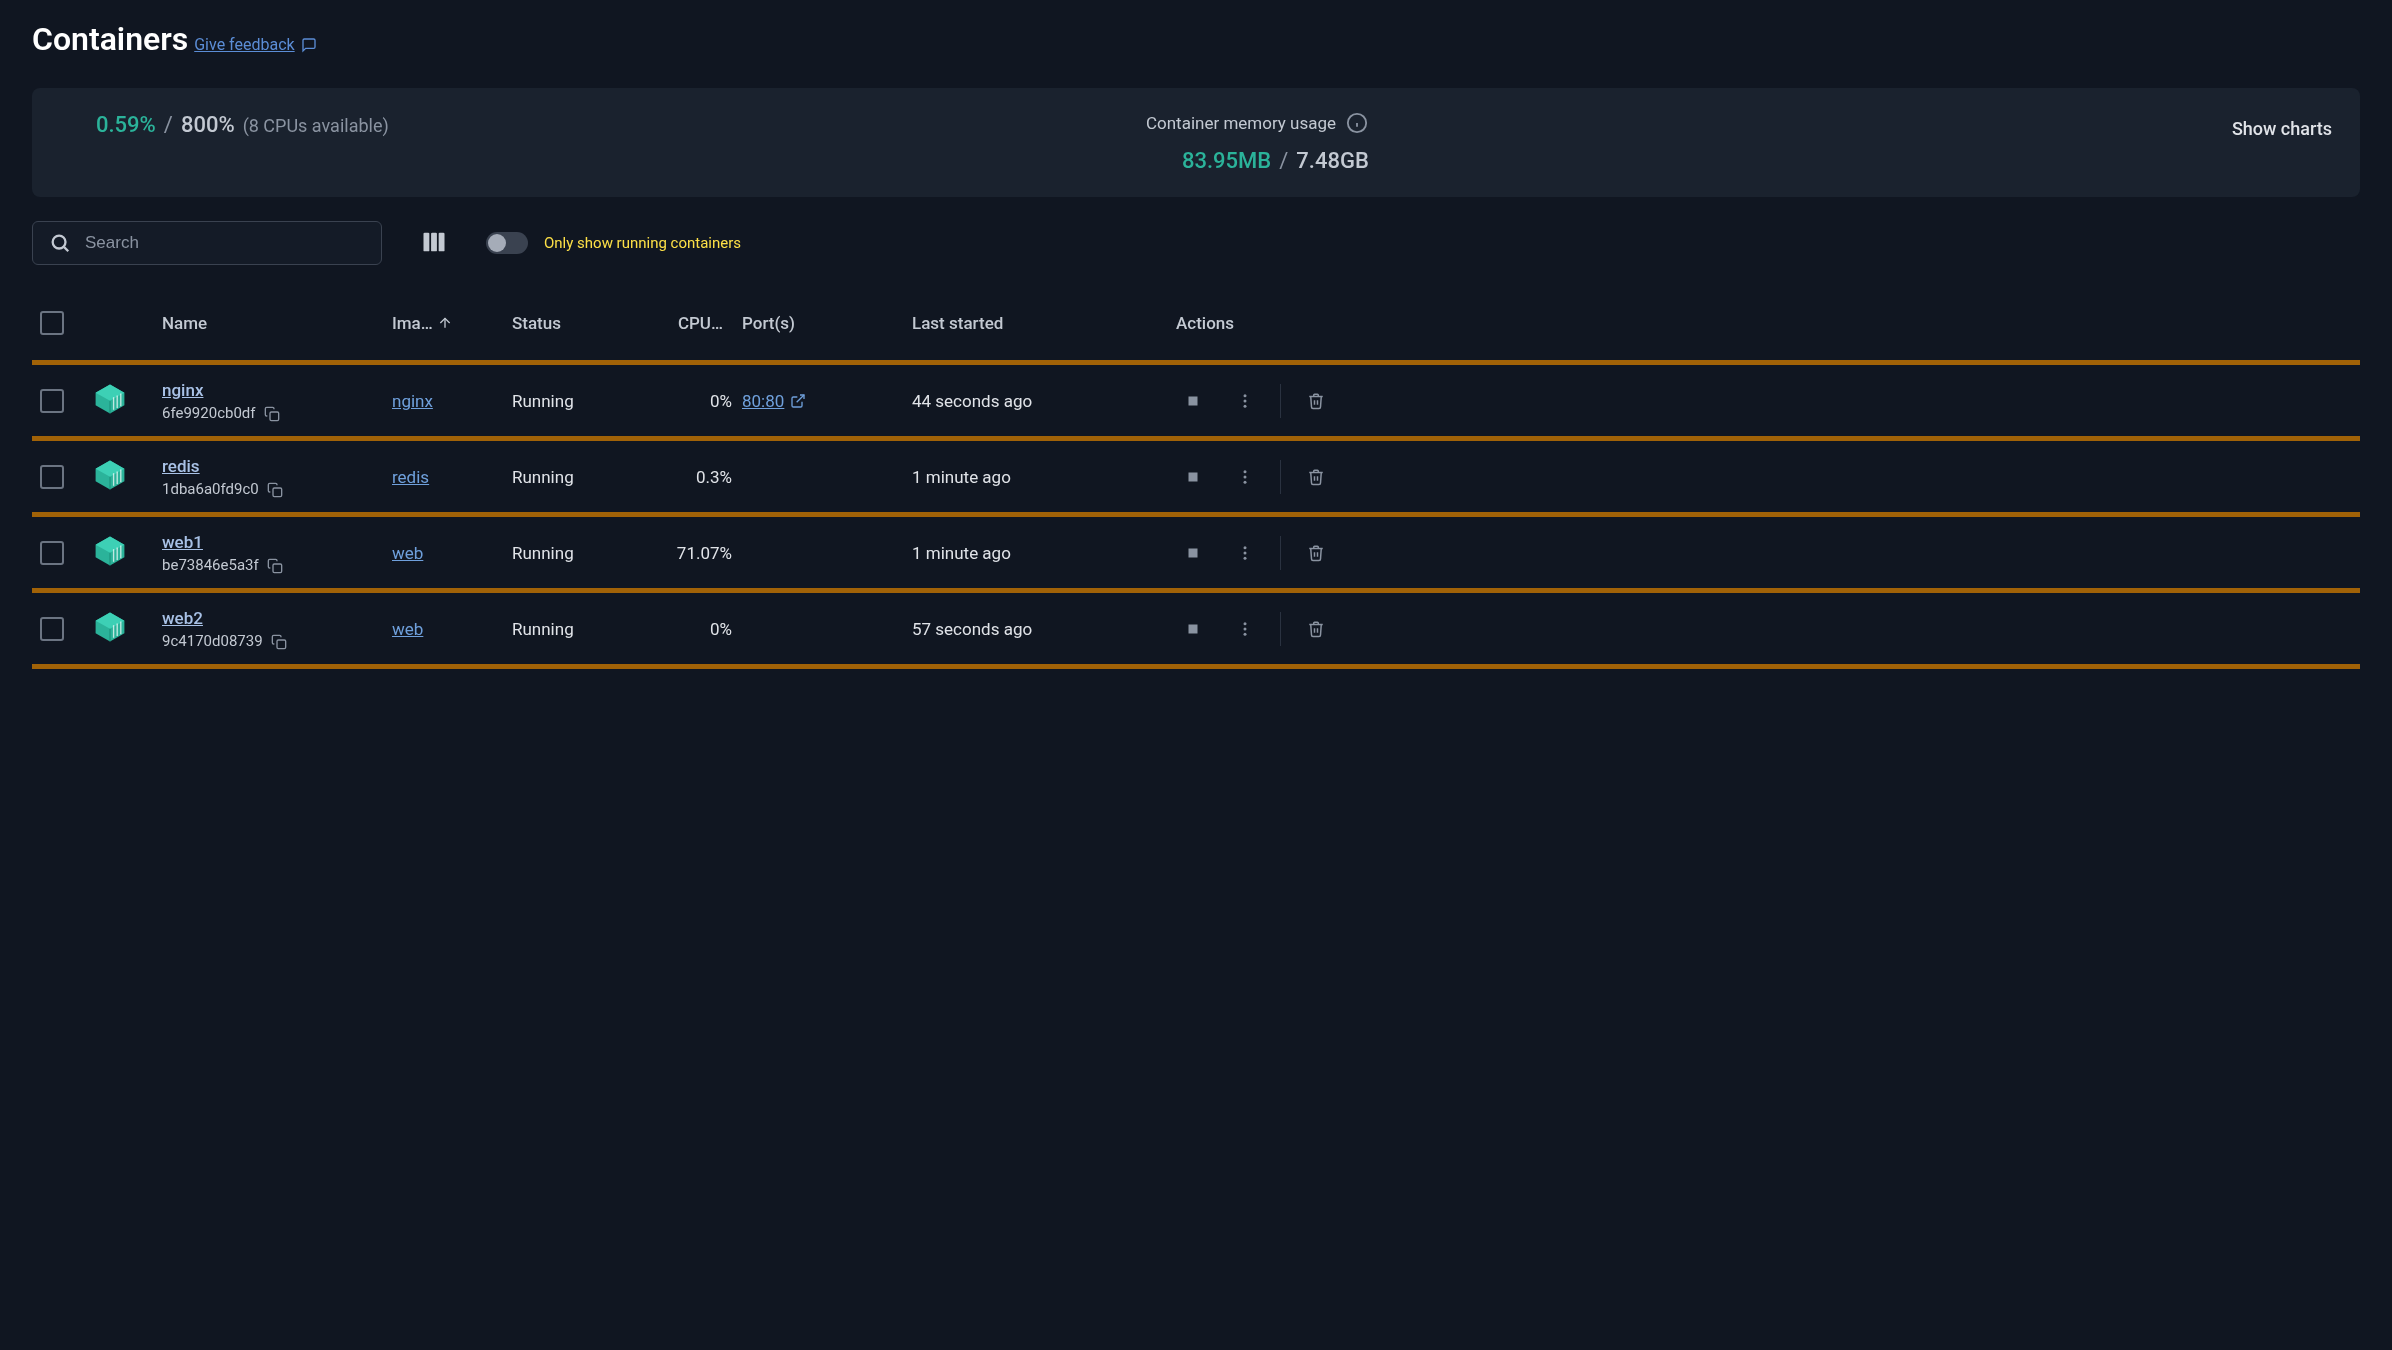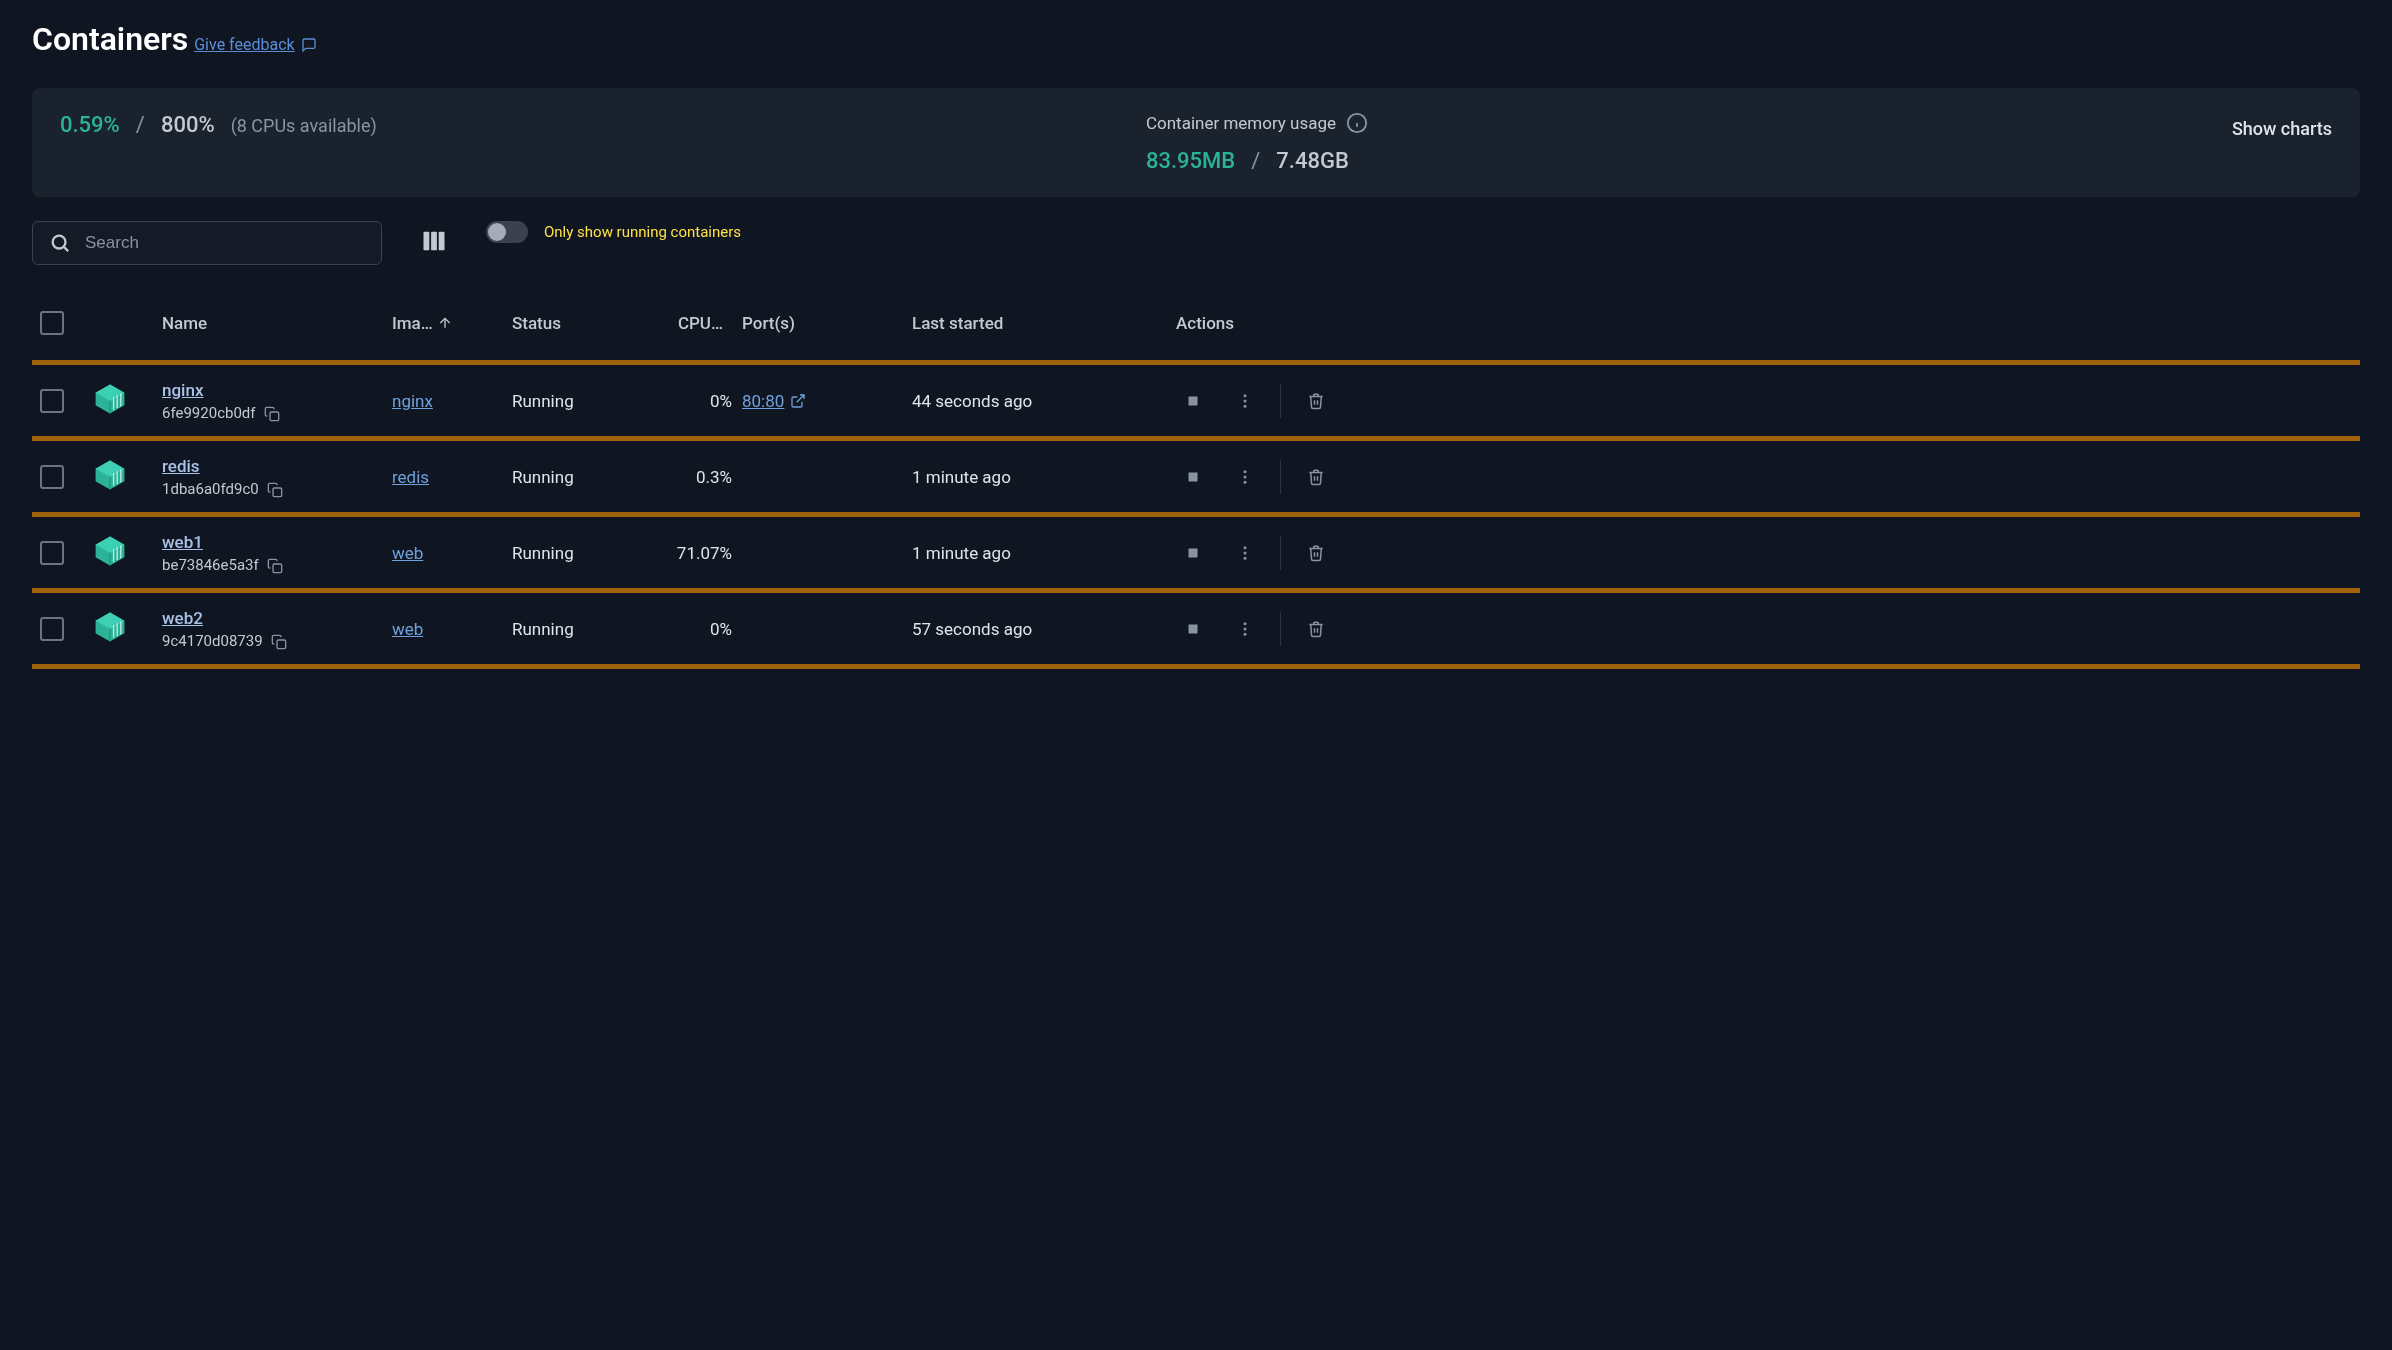--- a/index.html
+++ b/index.html
@@ -20,28 +20,28 @@
   border-radius: 8px;
   padding: 24px 28px;
   display: flex;
   align-items: flex-start;
   margin-bottom: 24px;
 }
 .stat-block { flex: 1; }
 .stat-label-row { display: flex; align-items: center; gap: 10px; margin-bottom: 14px; }
 .stat-label { color: #c3c9d2; font-size: 17px; }
 .info-icon { width: 22px; height: 22px; color: #8a93a1; }
-.stat-value-row { display: flex; align-items: baseline; gap: 16px; flex-wrap: wrap; }
+.stat-value-row { display: flex; align-items: baseline; gap: 8px; flex-wrap: wrap; margin-left: 36px; }
 .stat-used { color: #2bb39a; font-size: 22px; font-weight: 500; }
 .stat-sep { color: #8a93a1; font-size: 22px; }
 .stat-total { color: #c3c9d2; font-size: 22px; font-weight: 500; }
 .stat-extra { color: #8a93a1; font-size: 18px; }
 .show-charts { color: #e0e3e8; font-size: 18px; font-weight: 500; cursor: pointer; padding-top: 6px; }
 
-.controls-row { display: flex; align-items: flex-start; gap: 32px; margin-bottom: 20px; }
+.controls-row { display: flex; align-items: center; gap: 32px; margin-bottom: 20px; }
 .search-wrap {
   display: flex; align-items: center; gap: 14px;
   background: #141b27; border: 1px solid #3a4250; border-radius: 6px;
   padding: 10px 16px; width: 350px;
 }
 .search-icon { width: 22px; height: 22px; color: #c3c9d2; }
 .search-input {
   background: transparent; border: none; outline: none;
   color: #e0e3e8; font-size: 17px; flex: 1;
 }

